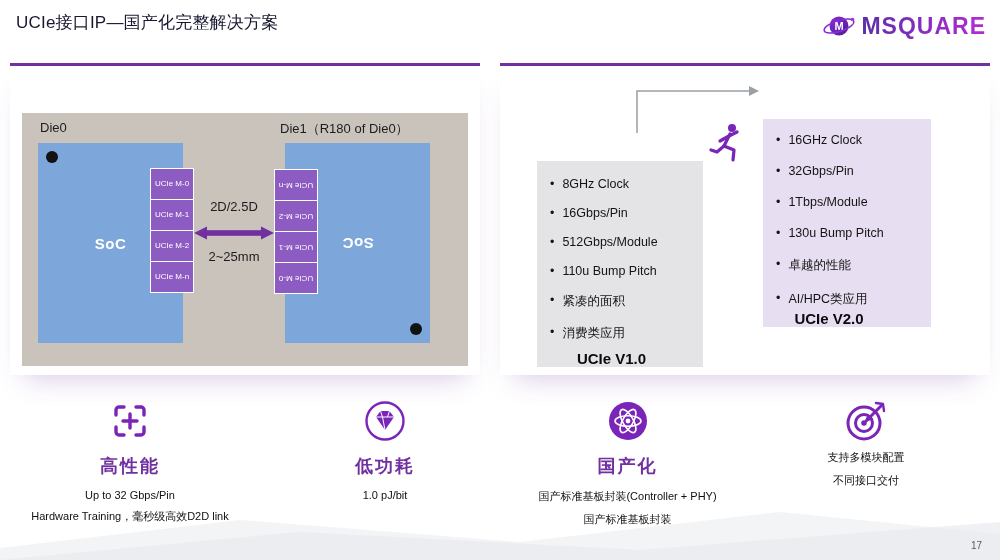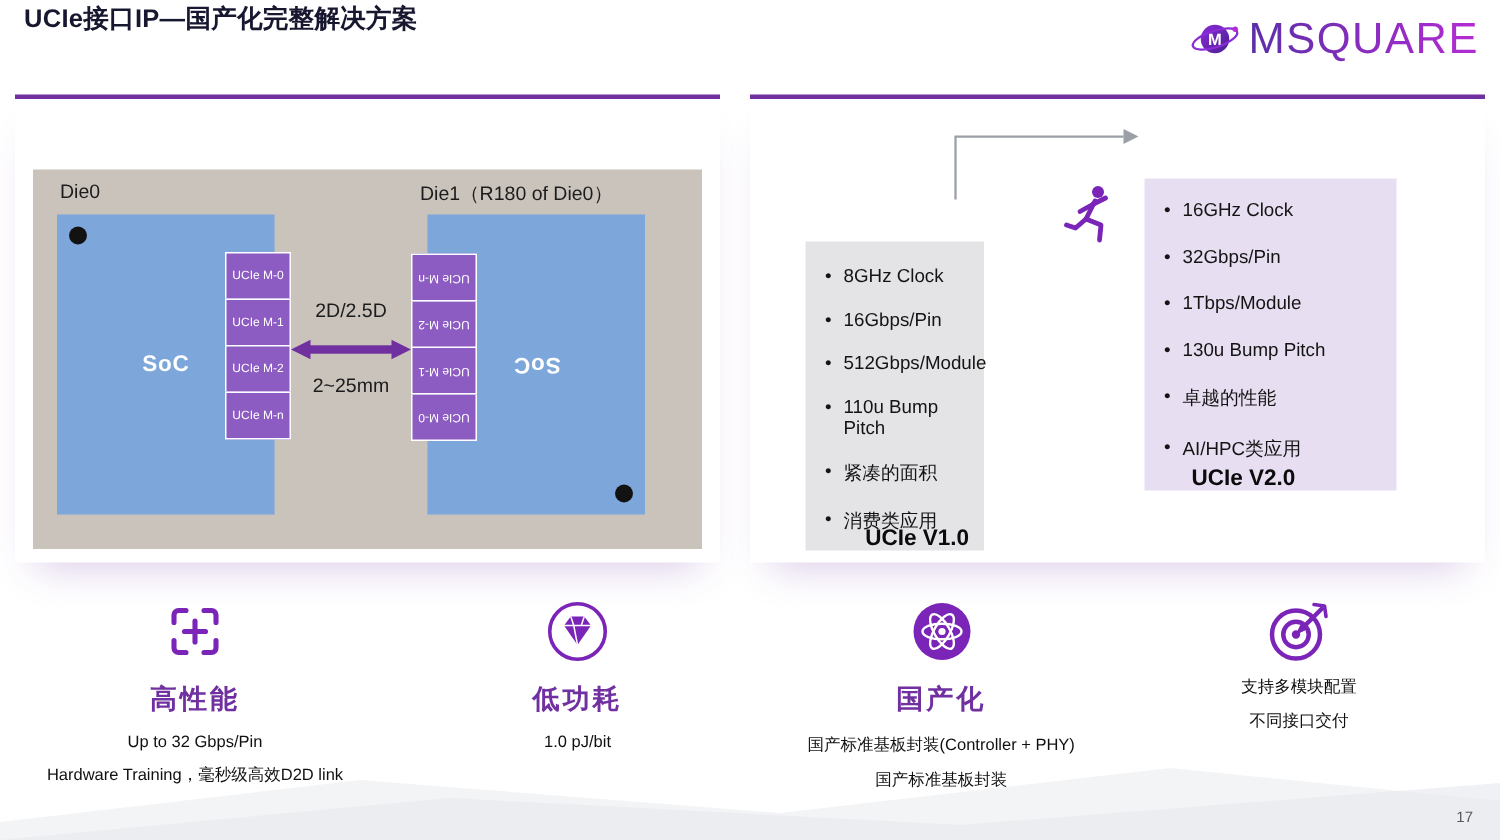--- a/index.html
+++ b/index.html
@@ -10,24 +10,24 @@
     --canvas-taupe:#c9c3bc;
     --module-purple:#8d5cc3;
     --v1-box:#e4e4e7;
     --v2-box:#e7def1;
   }
   html,body{ background:#fff; }
   body{ font-family:"Liberation Sans", sans-serif; }
   .slide{ position:relative; width:1000px; height:560px; background:#fff; overflow:hidden; }
 
   
-  .title{ position:absolute; left:16px; top:1px; font-size:17px; font-weight:700; color:#17172f; letter-spacing:.2px; }
+  .title{ position:absolute; left:16px; top:11px; font-size:17px; font-weight:400; color:#17172f; letter-spacing:.2px; }
   .logo{ position:absolute; right:14px; top:9px; display:flex; align-items:center; gap:5px; }
   .logo-text{
-    font-size:29px; font-weight:400; letter-spacing:1px; color:#8a2bd8;
+    font-size:23px; font-weight:700; letter-spacing:1px; color:#8a2bd8;
     background:linear-gradient(90deg,#5b2fa8,#b42bd4);
     -webkit-background-clip:text; background-clip:text; -webkit-text-fill-color:transparent;
   }
 
   
   .card{ position:absolute; top:63px; height:312px; background:#fff; border-top:3px solid var(--accent);
          box-shadow:0 16px 26px -14px rgba(112,48,160,.28); }
   .card-left{ left:10px; width:470px; }
   .card-right{ left:500px; width:490px; }
 
@@ -52,21 +52,21 @@
            color:#fff; font-size:8px; line-height:1.15; display:flex; flex-direction:column;
            align-items:center; justify-content:center; text-align:center; padding:1px 2px; }
   .gap-note{ position:absolute; left:162px; width:100px; text-align:center; font-size:13px; color:#1c1c1c; }
   .note-top{ top:86px; }
   .note-bottom{ top:136px; }
   .d2d-arrow{ position:absolute; left:172px; top:110px; }
 
   
   .connector{ position:absolute; left:0; top:0; pointer-events:none; }
   .vbox{ position:absolute;margin-top:28px; }
-  .v1{ left:37px; top:67px; width:119px; height:206px; background:var(--v1-box); padding:16px 6px 0 13px; }
+  .v1{ left:37px; top:67px; width:166px; height:206px; background:var(--v1-box); padding:16px 6px 0 13px; }
   .v2{ left:263px; top:25px; width:168px; height:208px; background:var(--v2-box); padding:14px 6px 0 13px; }
   .li{ display:flex; font-size:12.5px; color:#141414; margin-bottom:15px; }
   .v2 .li{ margin-bottom:17px; }
   .li::before{ content:"•"; margin-right:8px; }
   .vlabel{ position:absolute; text-align:center; font-weight:700; font-size:15px; color:#0b0b0b; }
   .v1label{ left:37px; top:284px; width:149px; }
   .v2label{ left:245px; top:244px; width:168px; }
   .runner{ position:absolute; left:207px; top:56px; }
 
   

